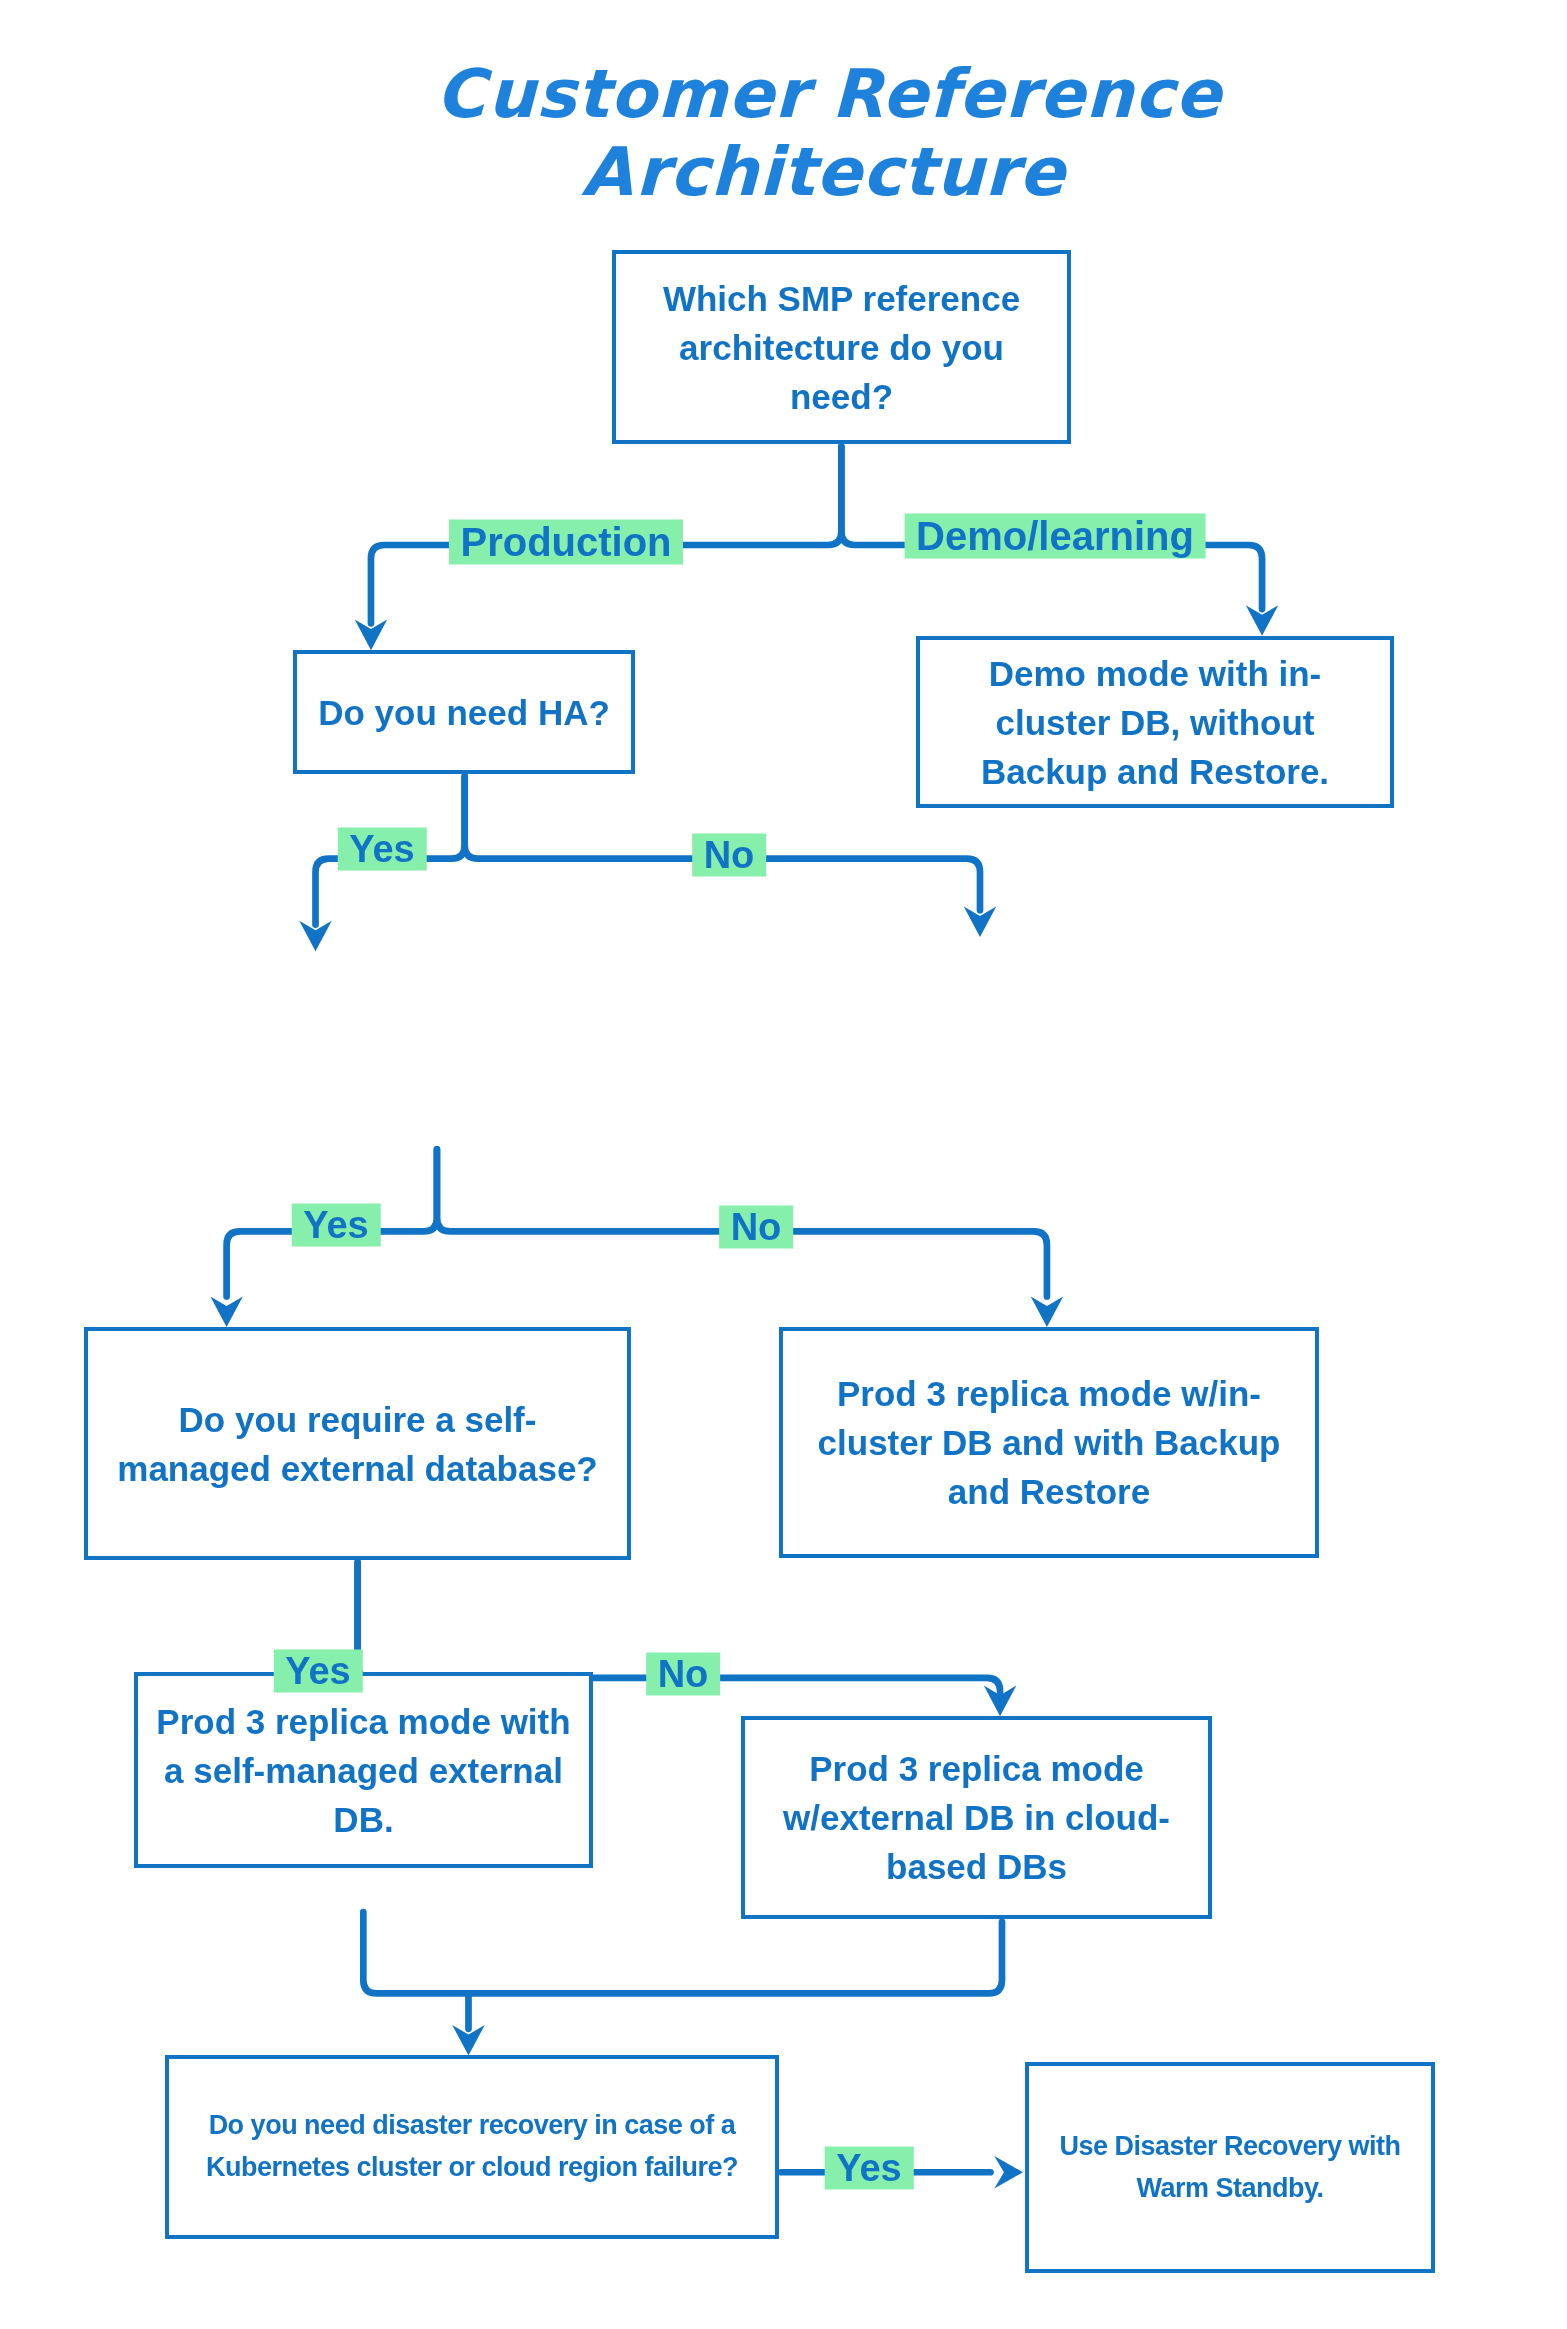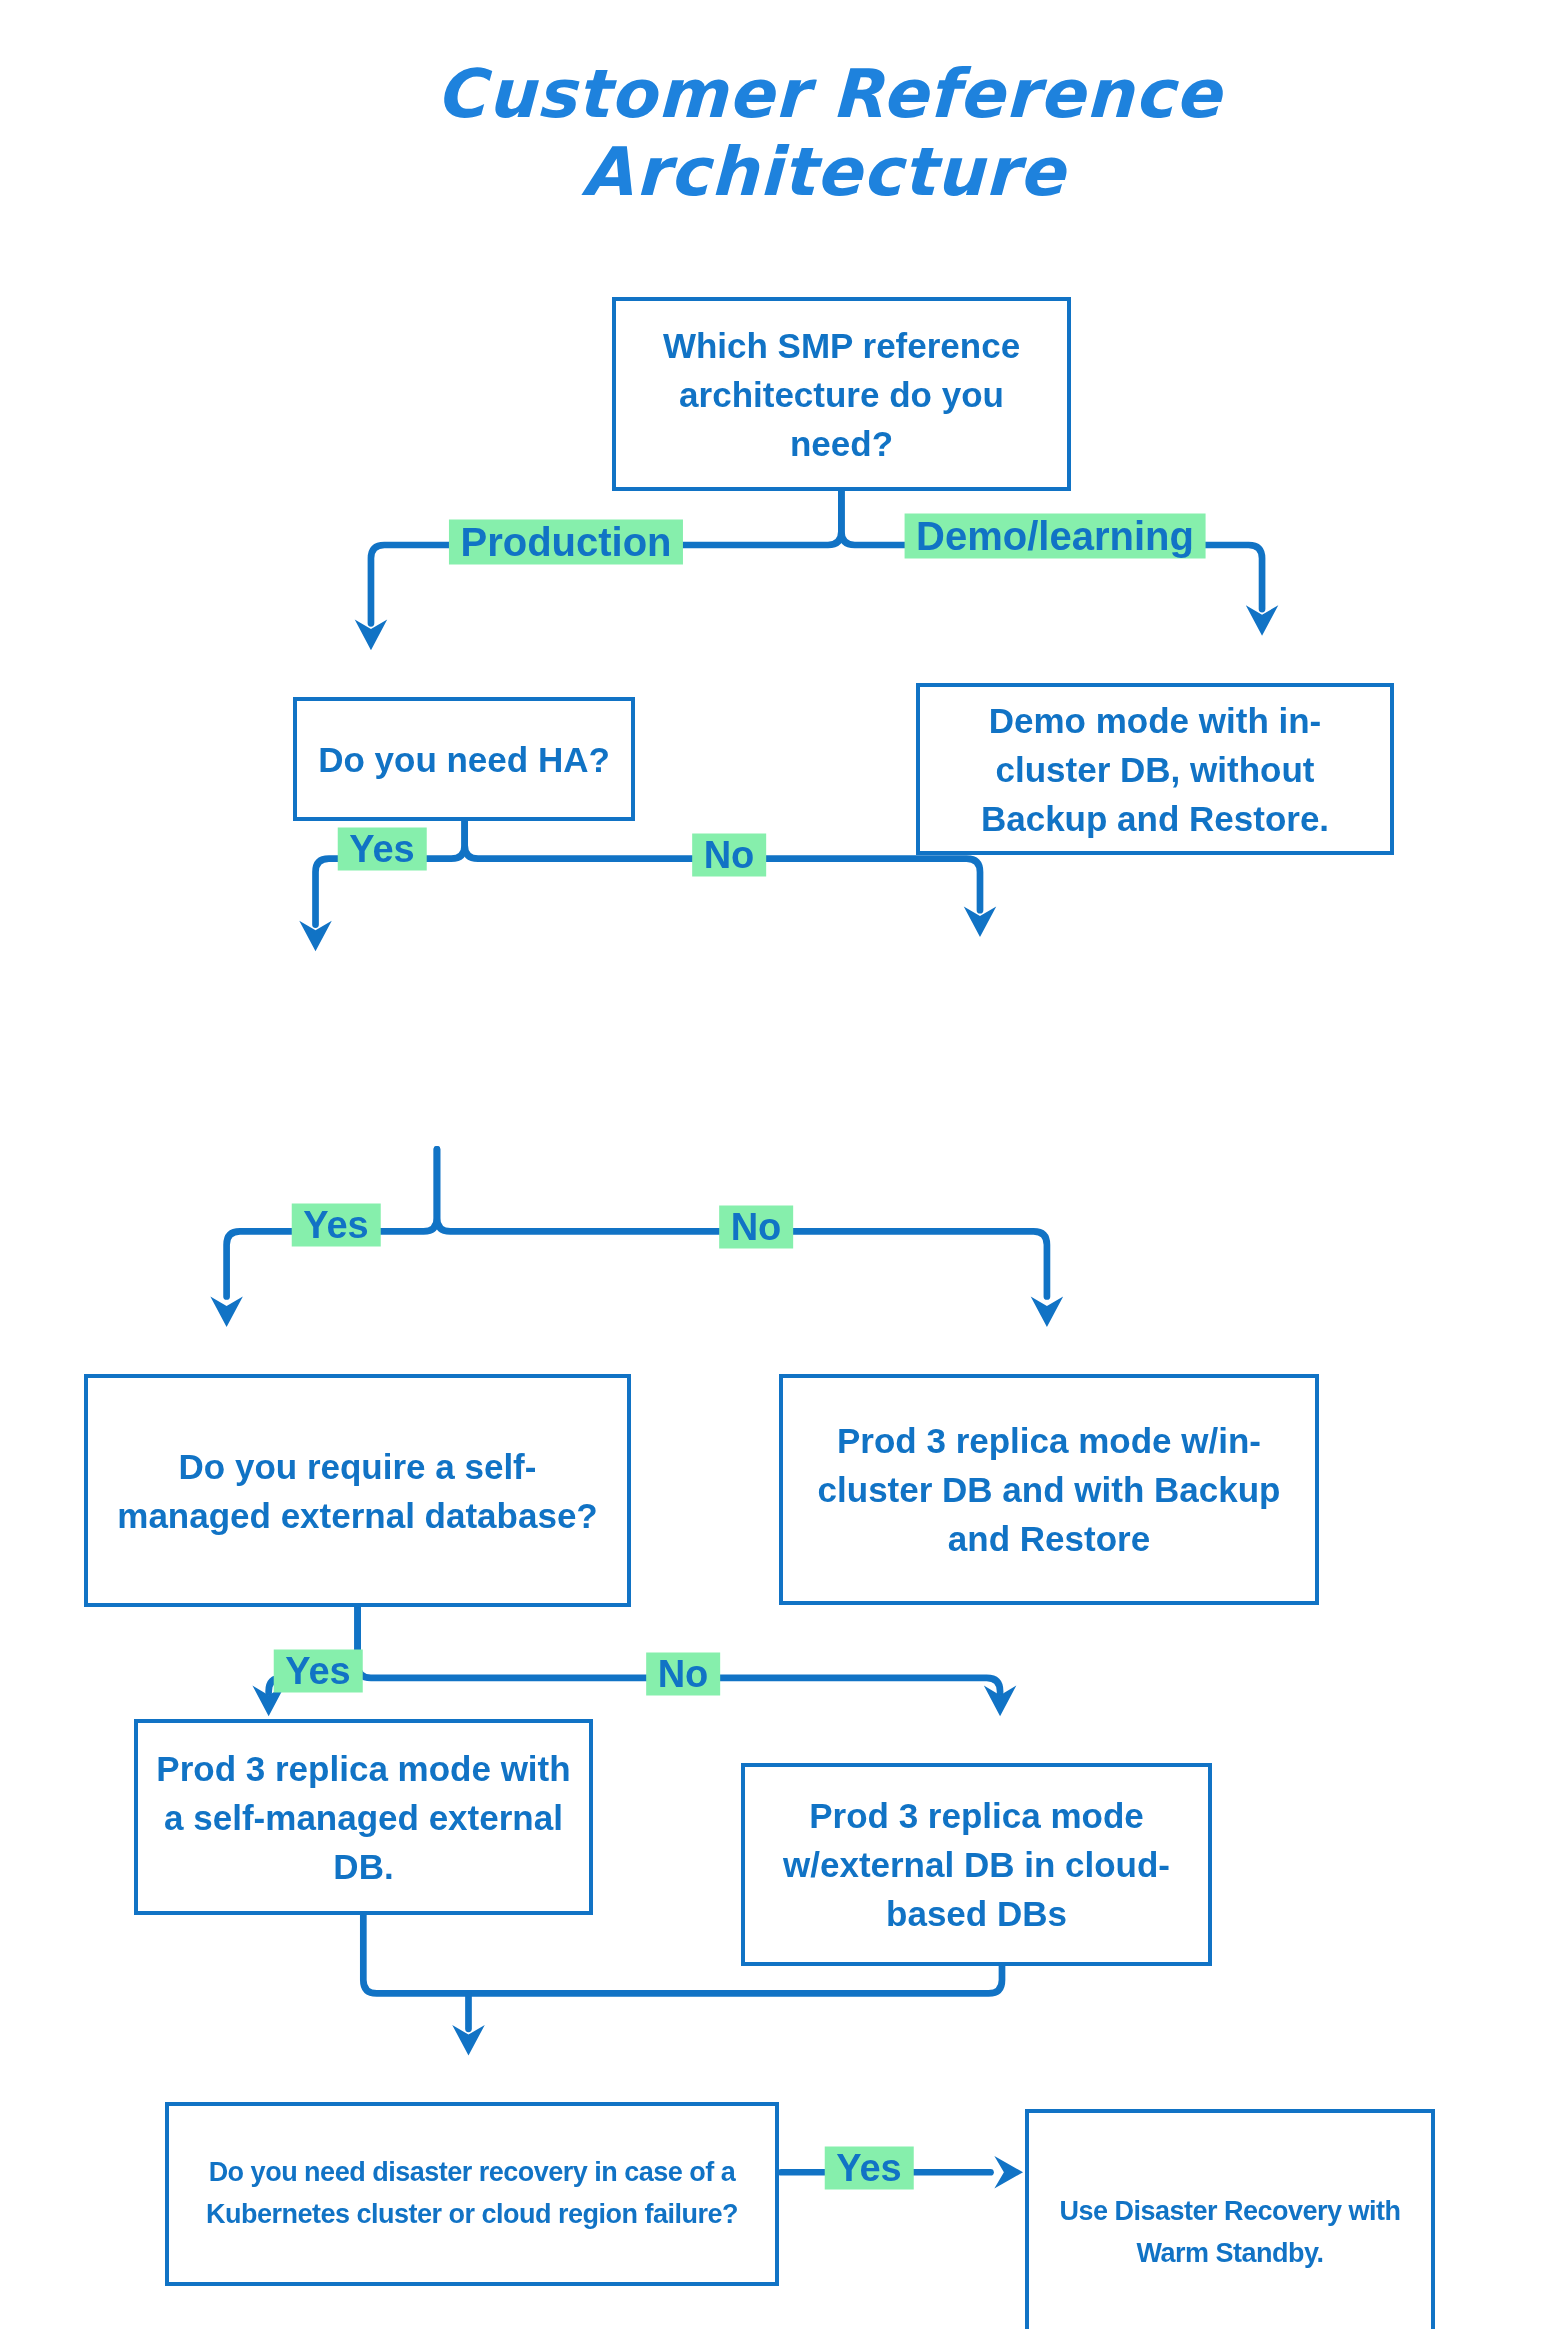--- a/index.html
+++ b/index.html
@@ -20,21 +20,21 @@
   }
   .node{
     position:absolute;
     border:4.8px solid #1173c5;
     background:#ffffff;
     color:#1173c5;
     display:flex;align-items:center;justify-content:center;
     text-align:center;
     font-weight:bold;
     font-size:35px;line-height:1.4;
-    padding:3px 17px;box-sizing:border-box;margin-top:47px;
+    padding:3px 17px;box-sizing:border-box;
   }
   .node.narrow{
     font-size:27px;letter-spacing:-0.5px;line-height:1.55;
   }
   .edge-label{
     position:absolute;transform:translate(-50%,-50%);
     background:#86efac;color:#1173c5;
     font-size:40px;font-weight:700;
     padding:0 11.5px;white-space:nowrap;
   }
@@ -91,21 +91,21 @@
   <div class="node" style="left:84px;top:1327px;width:547px;height:233px;">Do you require a self-managed external database?</div>
 
   <div class="node" style="left:779px;top:1327px;width:540px;height:231px;">Prod 3 replica mode w/in-cluster DB and with Backup and Restore</div>
 
   <div class="node" style="left:134px;top:1672px;width:459px;height:196px;">Prod 3 replica mode with a self-managed external DB.</div>
 
   <div class="node" style="left:741px;top:1716px;width:471px;height:203px;text-align:center;">Prod 3 replica mode w/external DB in cloud-based DBs</div>
 
   <div class="node narrow" style="left:165px;top:2055px;width:614px;height:184px;">Do you need disaster recovery in case of a Kubernetes cluster or cloud region failure?</div>
 
-  <div class="node narrow" style="left:1025px;top:2062px;width:410px;height:247px;">Use Disaster Recovery with Warm Standby.</div>
+  <div class="node narrow" style="left:1025px;top:2062px;width:410px;height:211px;">Use Disaster Recovery with Warm Standby.</div>
 
   <div class="edge-label" style="left:566px;top:542px;">Production</div>
   <div class="edge-label" style="left:1055px;top:536px;">Demo/learning</div>
 
   <div class="edge-label small" style="left:382px;top:849px;">Yes</div>
   <div class="edge-label small" style="left:729px;top:855px;">No</div>
 
   <div class="edge-label small" style="left:336px;top:1225px;">Yes</div>
   <div class="edge-label small" style="left:756px;top:1227px;">No</div>
 

